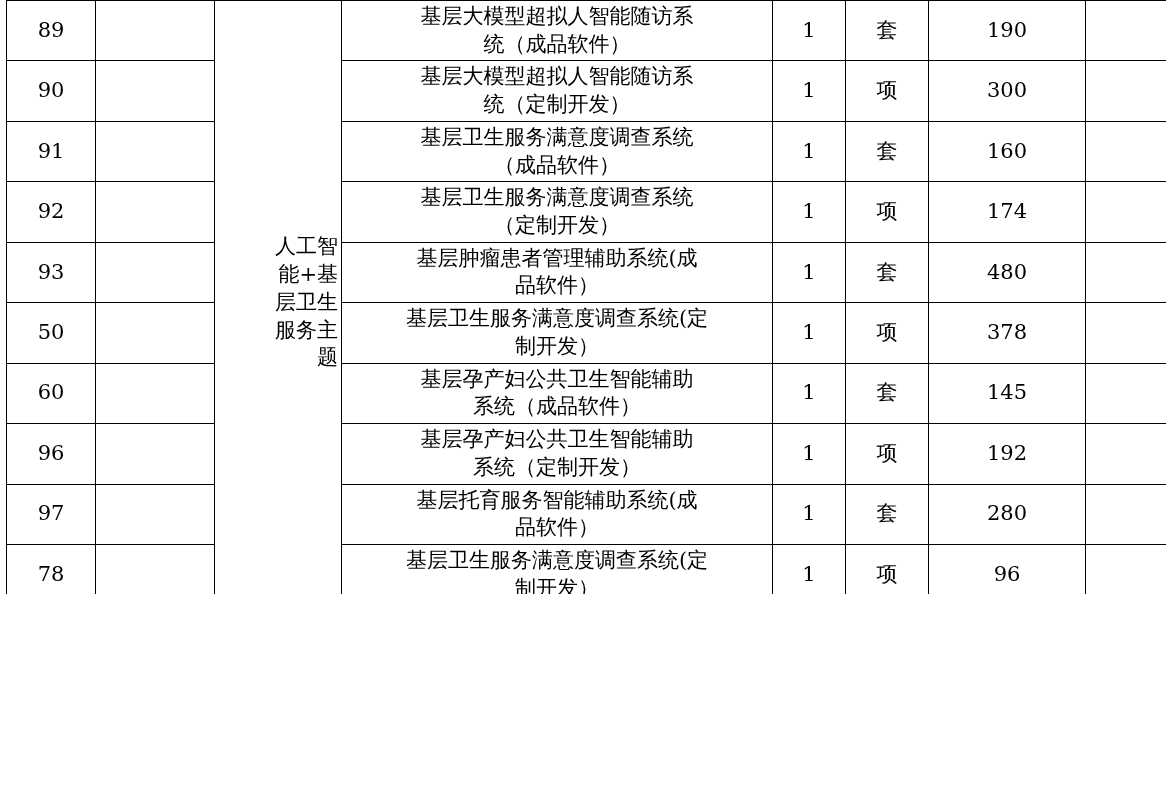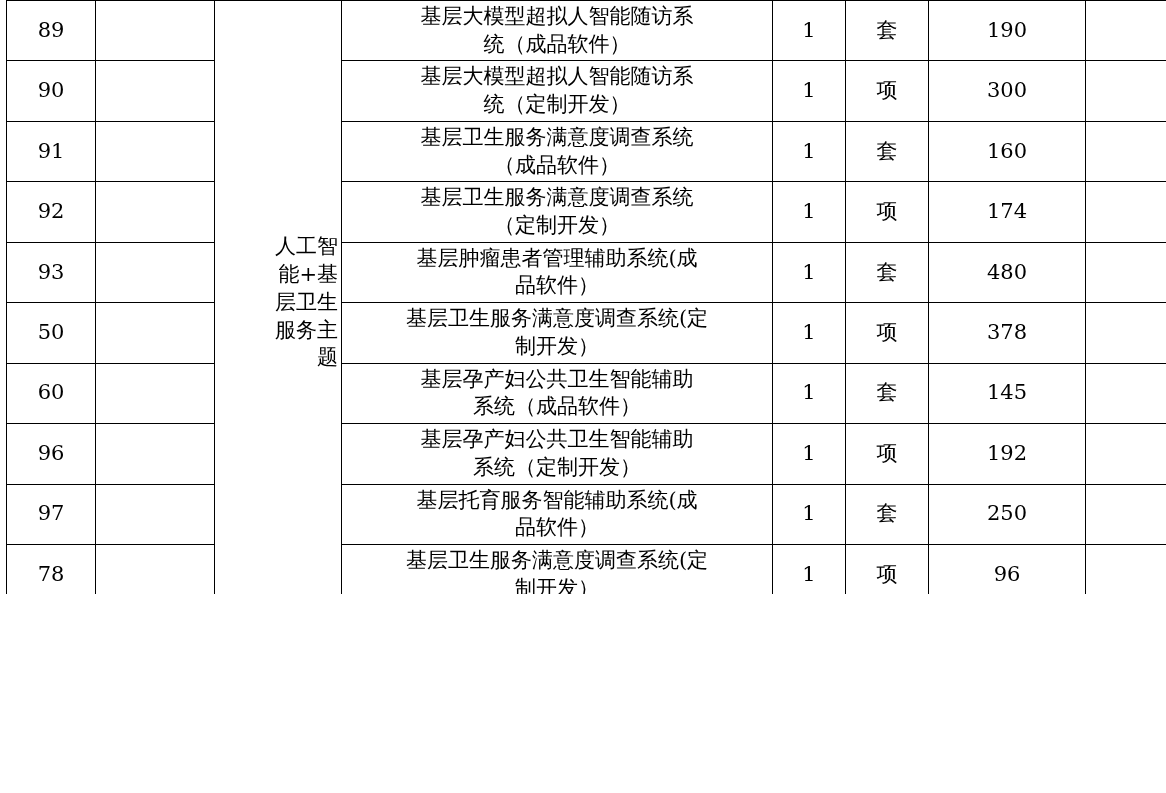--- a/index.html
+++ b/index.html
@@ -173,21 +173,21 @@
 
       <tr>
         <td class="col-no">97</td>
         <td class="col-blank1"></td>
         <td class="col-name">
             <span class="name-text">基层托育服务智能辅助系统(成
 品软件）</span>
           </td>
         <td class="col-qty">1</td>
         <td class="col-unit">套</td>
-        <td class="col-price">250</td>
+        <td class="col-price">280</td>
         <td class="col-blank2"></td>
       </tr>
 
       <tr>
         <td class="col-no">78</td>
         <td class="col-blank1"></td>
         <td class="col-name">
             <span class="name-text">基层卫生服务满意度调查系统(定
 制开发）</span>
           </td>

